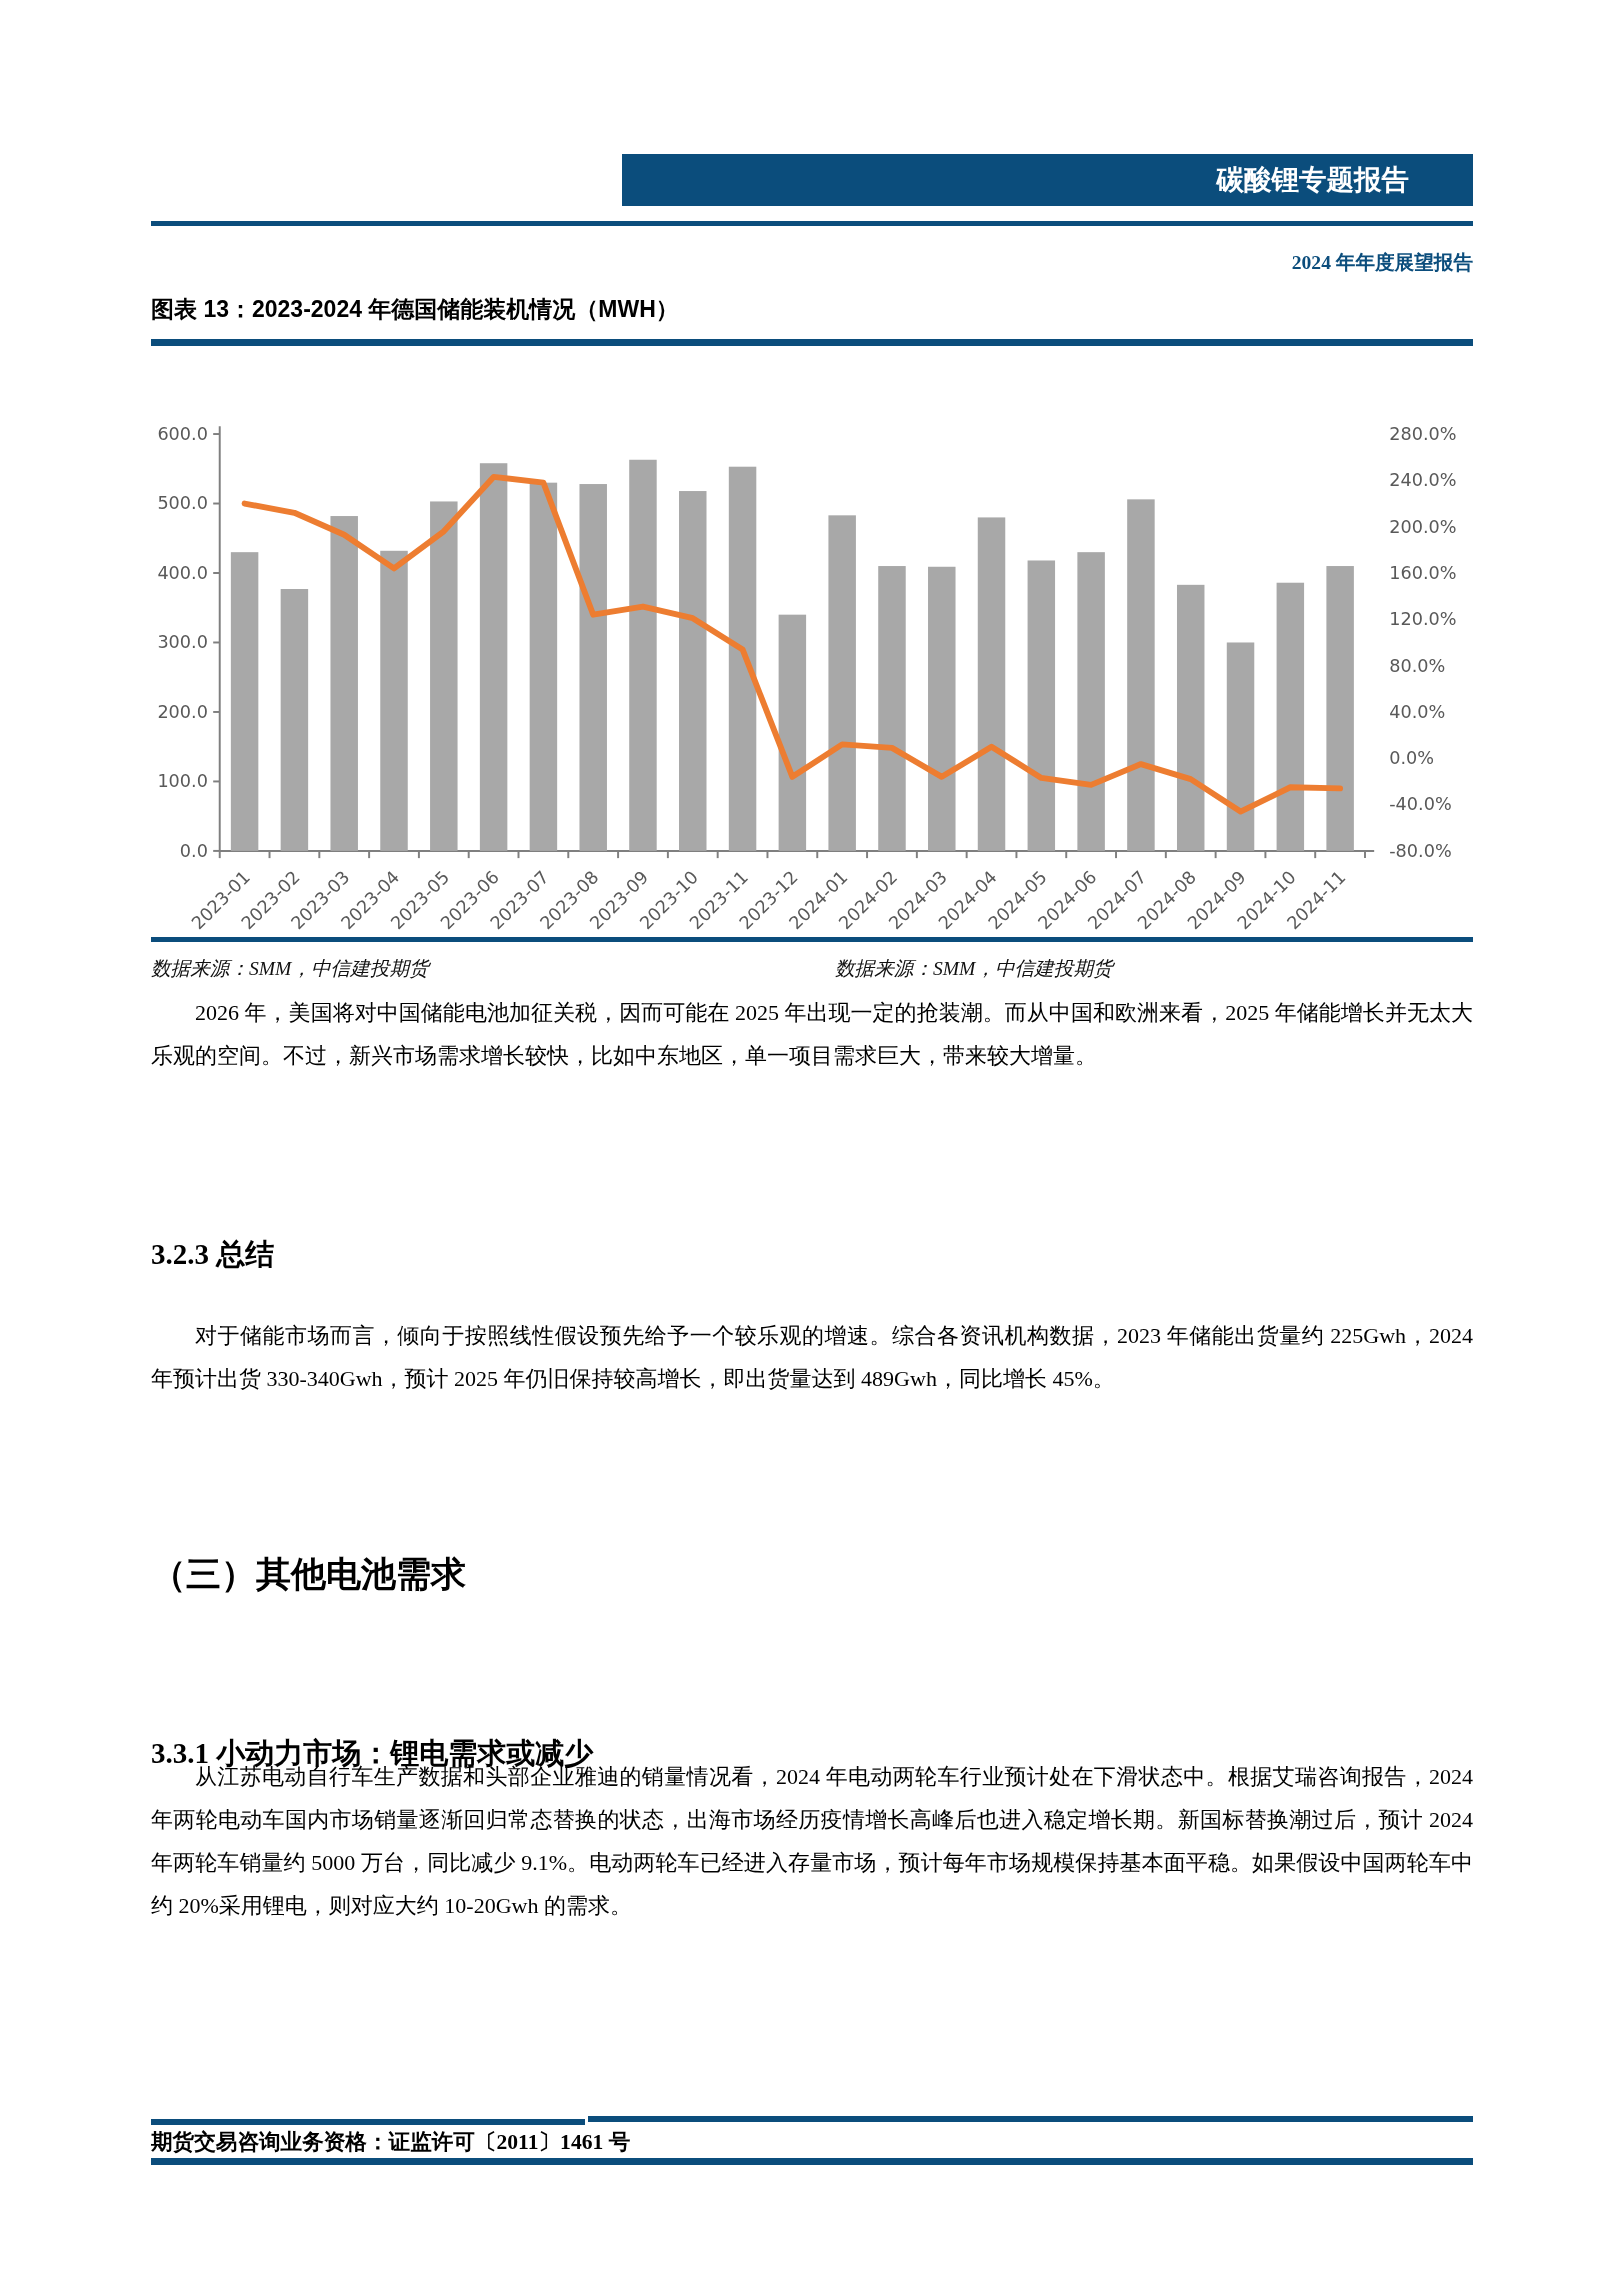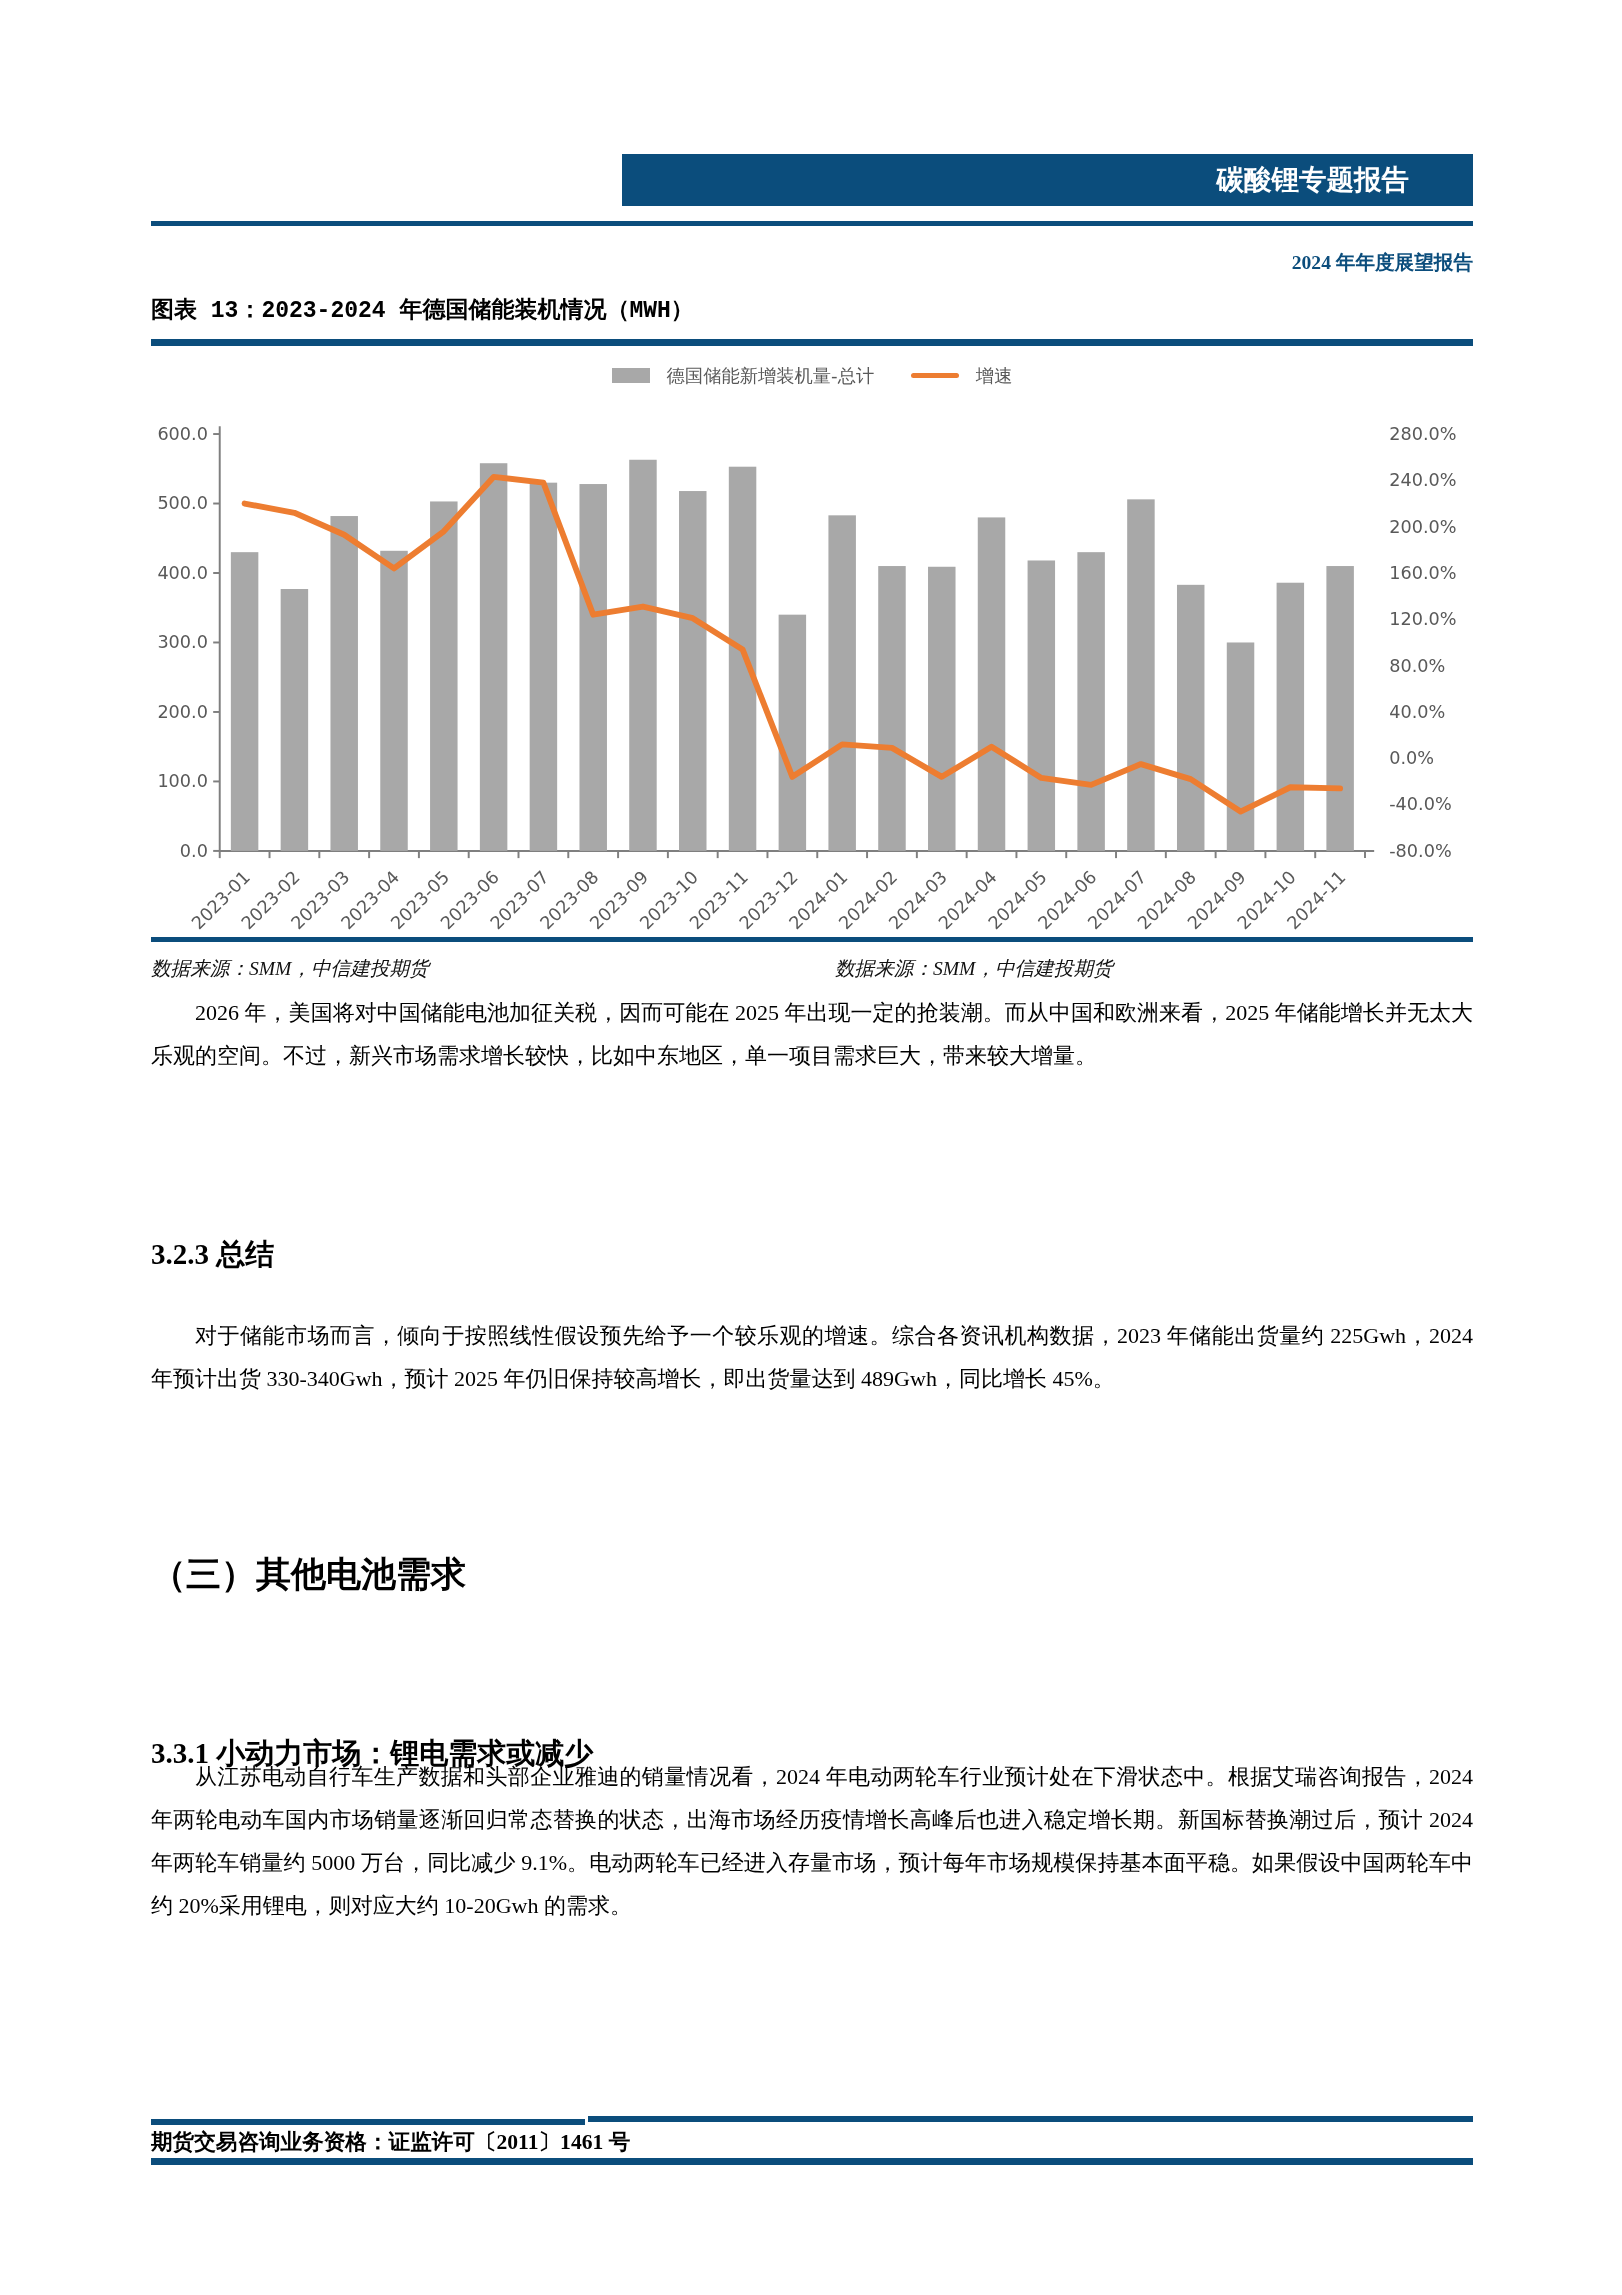--- a/index.html
+++ b/index.html
@@ -15,21 +15,21 @@
                 letter-spacing:2.6px;color:#222;line-height:1.2;}
   .banner{left:622px;top:154px;width:851px;height:52px;background:#0b4d7c;
           display:flex;align-items:center;justify-content:flex-end;padding-right:64px;
           box-sizing:border-box;}
   .banner-text{font-family:"Liberation Sans",sans-serif;font-weight:bold;font-size:27.5px;color:#ffffff;}
   .header-rule{left:151px;top:221px;width:1322px;height:4.6px;background:#0b4d7c;}
   .report-subtitle{left:151px;top:249px;width:1322px;text-align:right;
                    font-weight:bold;font-size:19.6px;color:#0b4d7c;}
 
   
-  .figure-title{left:151px;top:294px;font-family:Liberation Mono, monospace;
+  .figure-title{left:151px;top:294px;font-family:Liberation Sans, sans-serif;
                 font-weight:bold;font-size:23px;color:#000;}
   .figure-topline{left:151px;top:339px;width:1322px;height:6.5px;background:#0b4d7c;}
   .legend{left:151px;top:363px;width:1322px;display:flex;justify-content:center;
           align-items:center;gap:17px;font-family:"DejaVu Sans",sans-serif;
           font-size:18.3px;color:#595959;}
   .legend-swatch{width:38px;height:15px;background:#a8a8a8;}
   .legend-line{width:48px;height:5.9px;background:#ed7d31;border-radius:3.3px;}
   .chart-svg{left:151px;top:347px;}
   .tick{font-family:"DejaVu Sans",sans-serif;font-size:27px;fill:#595959;}
   .ax{stroke:#7f7f7f;stroke-width:3;}
@@ -58,26 +58,20 @@
 
   <div class="abs banner">
     <span class="banner-text">碳酸锂专题报告</span>
   </div>
   <div class="abs header-rule"></div>
   <div class="abs report-subtitle">2024 年年度展望报告</div>
 
   <div class="abs figure-title">图表 13：2023-2024 年德国储能装机情况（MWH）</div>
   <div class="abs figure-topline"></div>
 
-  <div class="abs legend">
-    <span class="legend-swatch"></span>
-    <span>德国储能新增装机量-总计</span>
-    <span class="legend-line" style="margin-left:19.6px;"></span>
-    <span>增速</span>
-  </div>
 
   <svg id="chart-svg" class="abs chart-svg" width="1322" height="589" viewBox="0 0 2020 900">
       <line class="ax" x1="95" y1="770" x2="105" y2="770"></line>
       <text class="tick" text-anchor="end" x="87" y="779">0.0</text>
       <line class="ax" x1="95" y1="663.8333333333334" x2="105" y2="663.8333333333334"></line>
       <text class="tick" text-anchor="end" x="87" y="672.8333333333334">100.0</text>
       <line class="ax" x1="95" y1="557.6666666666667" x2="105" y2="557.6666666666667"></line>
       <text class="tick" text-anchor="end" x="87" y="566.6666666666667">200.0</text>
       <line class="ax" x1="95" y1="451.5" x2="105" y2="451.5"></line>
       <text class="tick" text-anchor="end" x="87" y="460.5">300.0</text>

